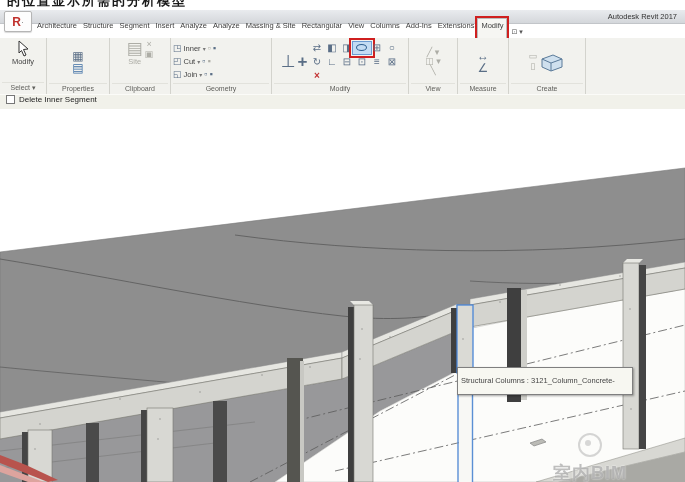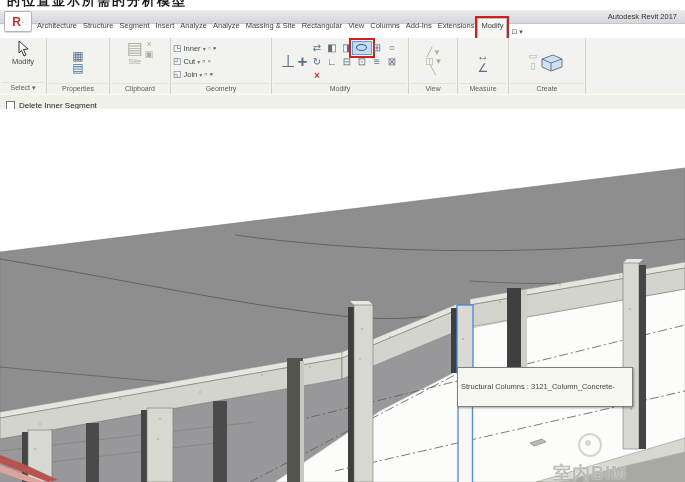--- a/index.html
+++ b/index.html
@@ -34,27 +34,27 @@
   .geo-row .caret{font-size:6px;color:#777;}
   .mod-grid{display:grid;grid-template-columns:repeat(6,15px);grid-auto-rows:14px;align-items:center;justify-items:center;}
   .mod-grid .cell{font-size:10px;}
   .cell.selected{background:#c3dcf3;border:1px solid #6b9bd2;width:18px;height:12px;display:flex;align-items:center;justify-content:center;
                  outline:2.5px solid #cf1f1f;outline-offset:1px;}
   .oval{width:9px;height:5px;border:1px solid #2e5f8f;border-radius:50%;}
   .cell.red{color:#c33333;font-weight:bold;}
   .mini-col{display:flex;flex-direction:column;gap:1px;align-items:center;}
   
   #optionsbar{position:absolute;left:0;top:94px;width:685px;height:15px;background:#f1f1ea;
-              border-top:1px solid #fbfbf8;border-bottom:1px solid #9f9f99;display:flex;align-items:flex-end;}
+              border-top:1px solid #fbfbf8;border-bottom:1px solid #9f9f99;display:flex;align-items:flex-start;}
   #optionsbar .cb{width:7px;height:7px;border:1px solid #777;background:#fff;margin:0 4px 0 6px;}
   #optionsbar label{font-size:8px;color:#222;}
   
   #viewport{position:absolute;left:0;top:109px;width:685px;height:373px;background:#fff;}
   #tooltip{position:absolute;left:457px;top:258px;width:168px;background:#f7f7f1;border:1px solid #7f7f7f;
-           box-shadow:1px 1px 2px rgba(0,0,0,.35);padding:14px 3px;font-size:7.5px;line-height:1.35;color:#454545;}
+           box-shadow:1px 1px 2px rgba(0,0,0,.35);padding:8px 3px;font-size:7.5px;line-height:1.35;color:#454545;}
   #watermark{position:absolute;left:553px;top:324px;display:flex;align-items:center;gap:4px;flex-direction:column;}
   #wm-logo{width:20px;height:20px;border:2px solid rgba(190,190,190,.65);border-radius:50%;position:relative;}
   #wm-logo:after{content:"";position:absolute;left:5px;top:5px;width:6px;height:6px;border-radius:50%;background:rgba(190,190,190,.6);}
   #wm-text{font-size:18px;font-weight:bold;color:rgba(150,150,150,.62);letter-spacing:1px;
            text-shadow:0 0 2px rgba(255,255,255,.9);}
 </style>
 </head>
 <body>
 
 <div id="stage">

